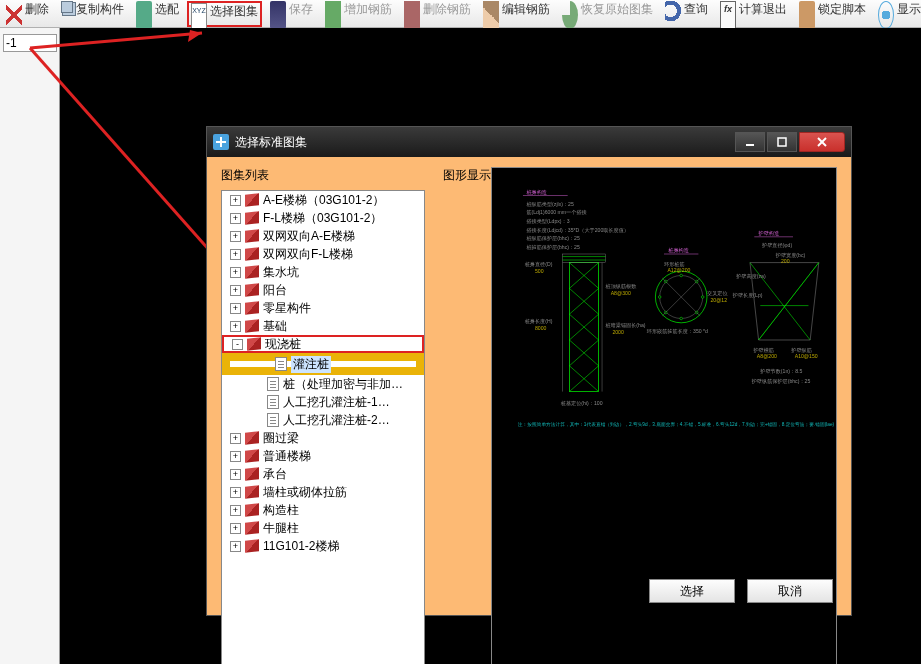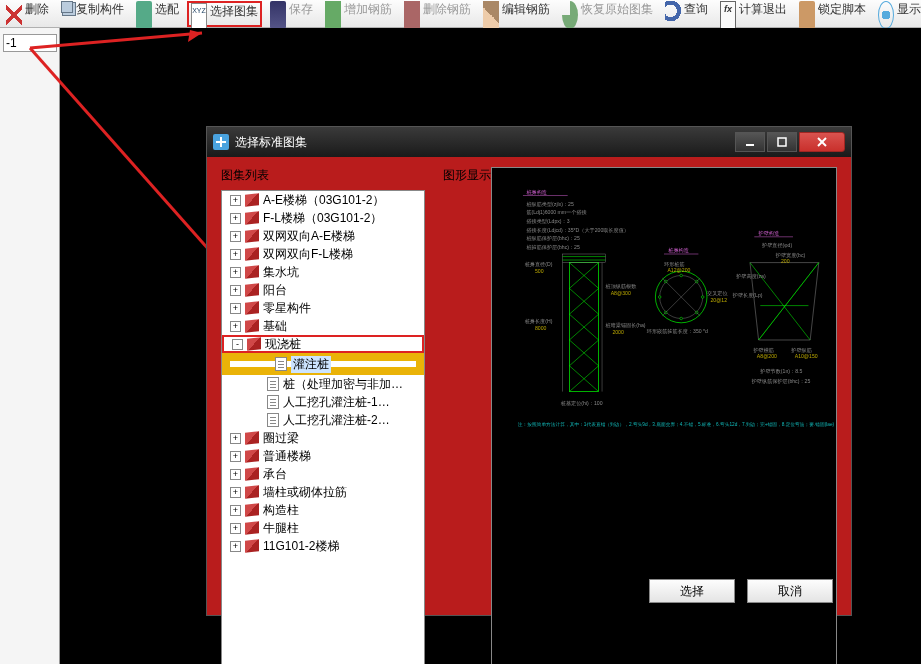--- a/index.html
+++ b/index.html
@@ -27,21 +27,21 @@
       font-size: 12px; color: #333;
     }
     .lp-input { width: 54px; margin: 6px 3px; font-size: 12px; border: 1px solid #999; padding: 1px 2px; }
 
     
     .viewport { position: absolute; top: 28px; left: 60px; right: 0; bottom: 0; background: #000; }
 
     
     .dialog {
       position: absolute; top: 126px; left: 206px; width: 646px; height: 490px;
-      background: #b91c1c; border: 1px solid #555;
+      background: #fdba74; border: 1px solid #555;
       box-shadow: 2px 2px 6px rgba(0,0,0,0.4);
     }
     .dlg-title {
       height: 30px; background: linear-gradient(to bottom, #3a3a3a, #1a1a1a);
       color: #fff; display: flex; align-items: center; padding: 0 6px;
       font-size: 12px;
     }
     .dlg-title-icon { width: 16px; height: 16px; background: #4aa3df; border-radius: 2px; margin-right: 6px; display: flex; align-items: center; justify-content: center; }
     .dlg-title-text { flex: 1; }
     .win-btn { width: 30px; height: 20px; margin-left: 2px; display: flex; align-items: center; justify-content: center; border: 1px solid #555; background: linear-gradient(to bottom,#555,#333); }

